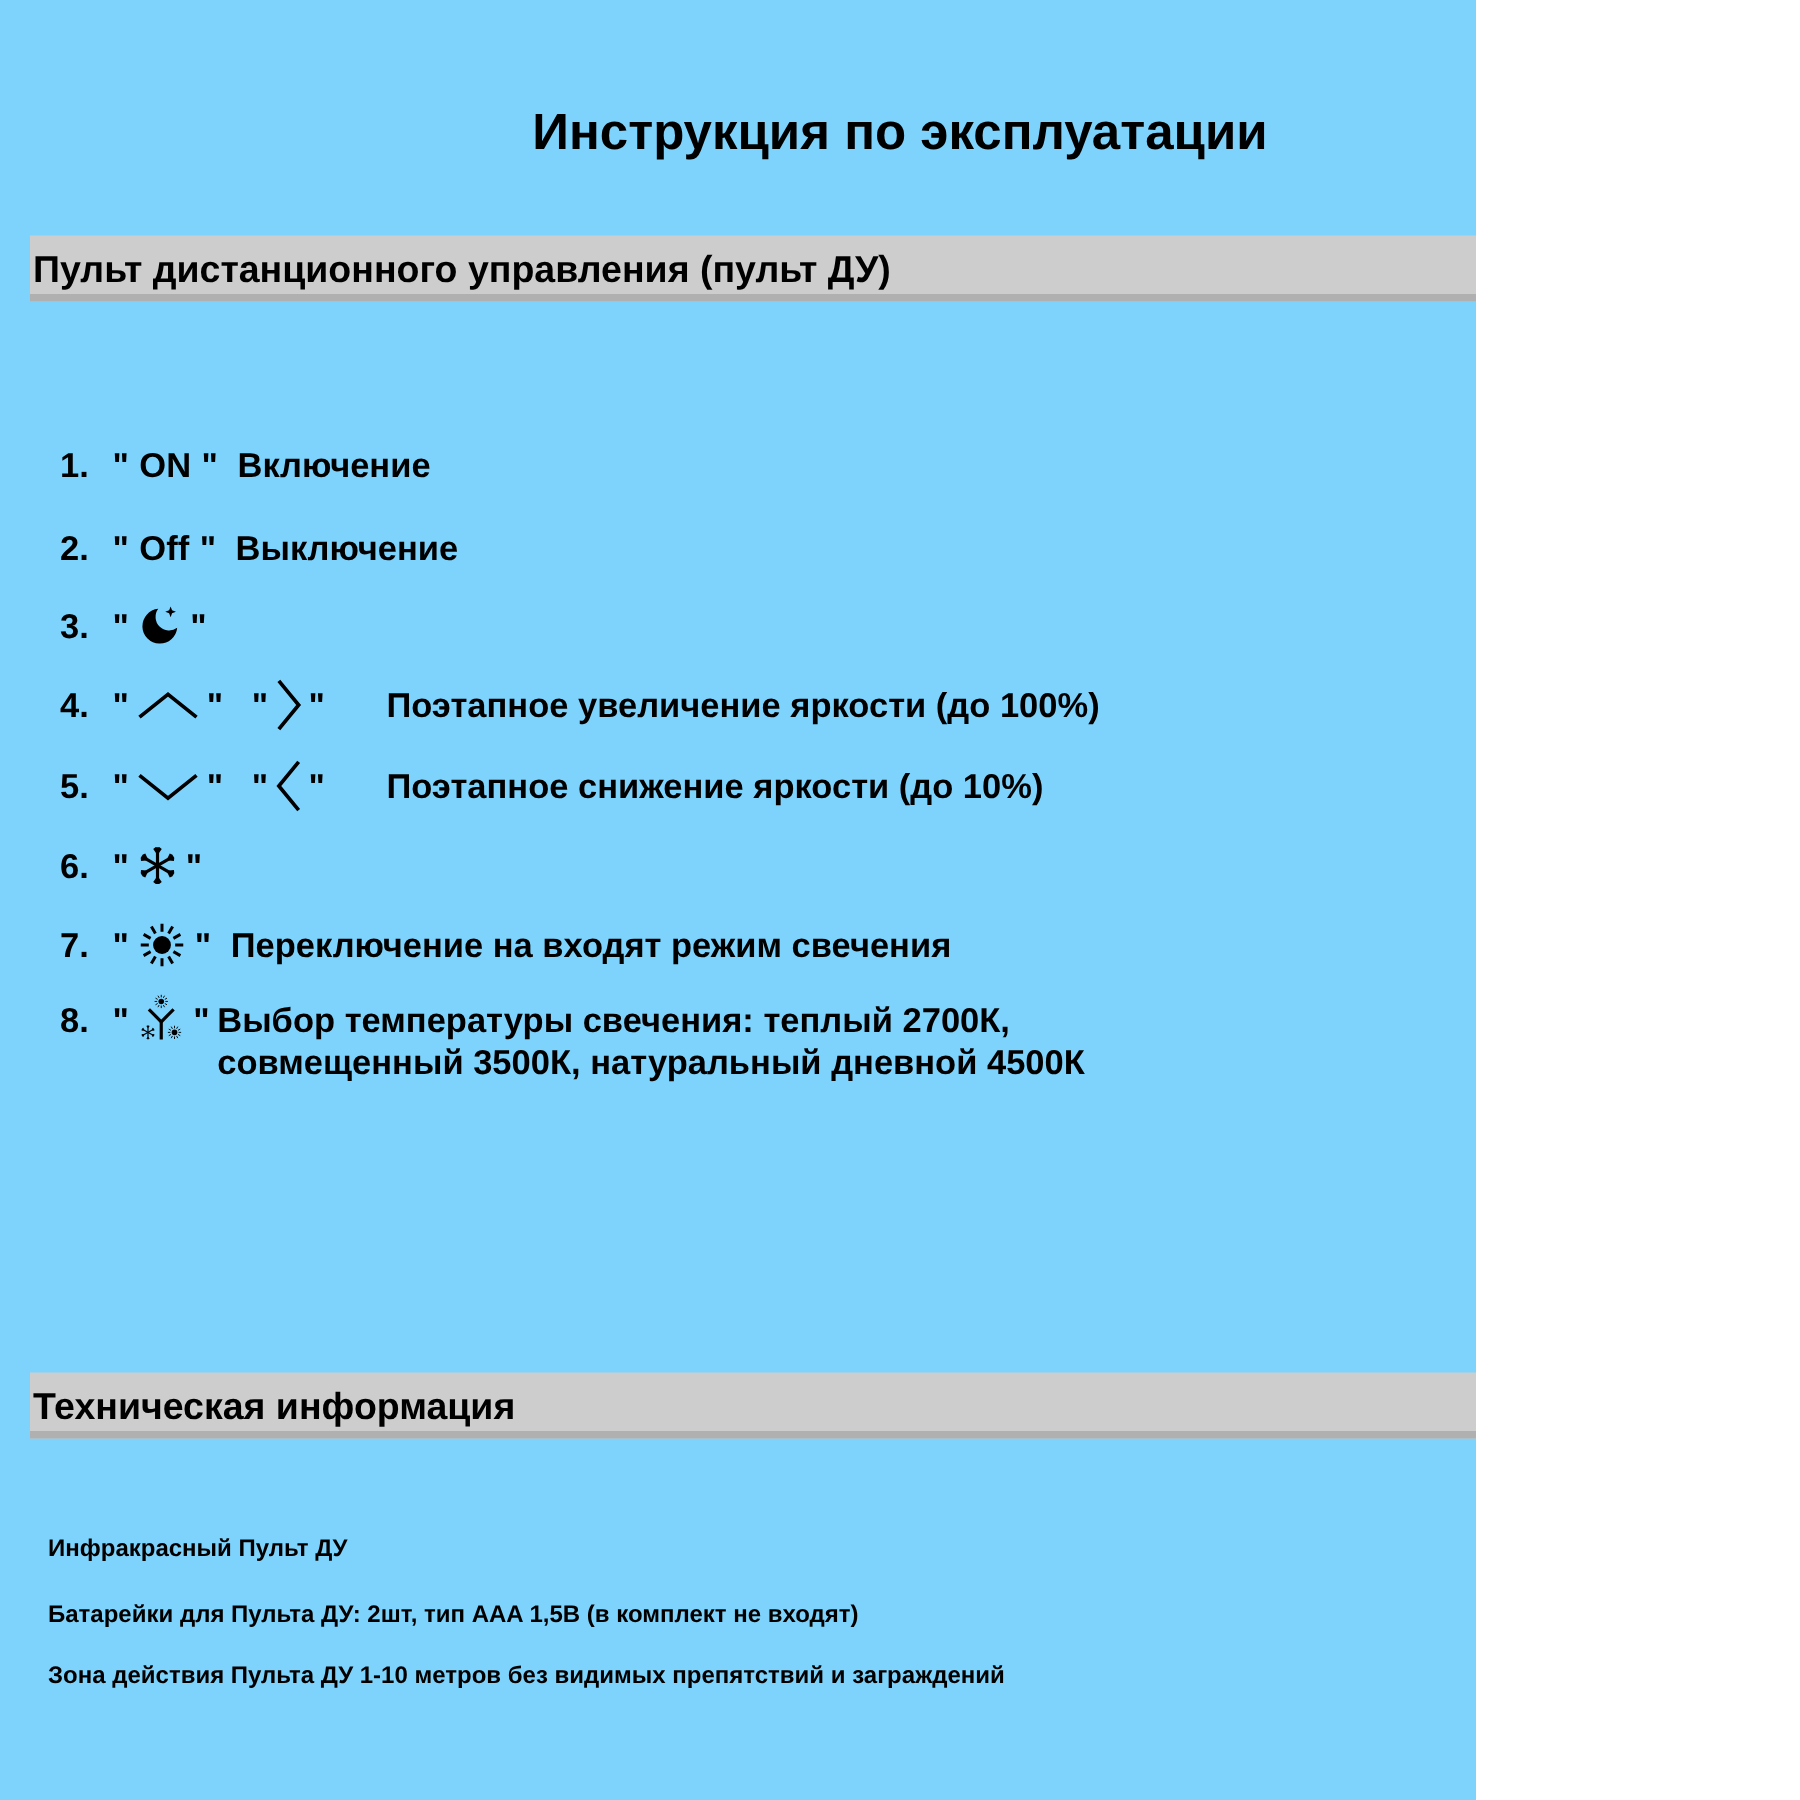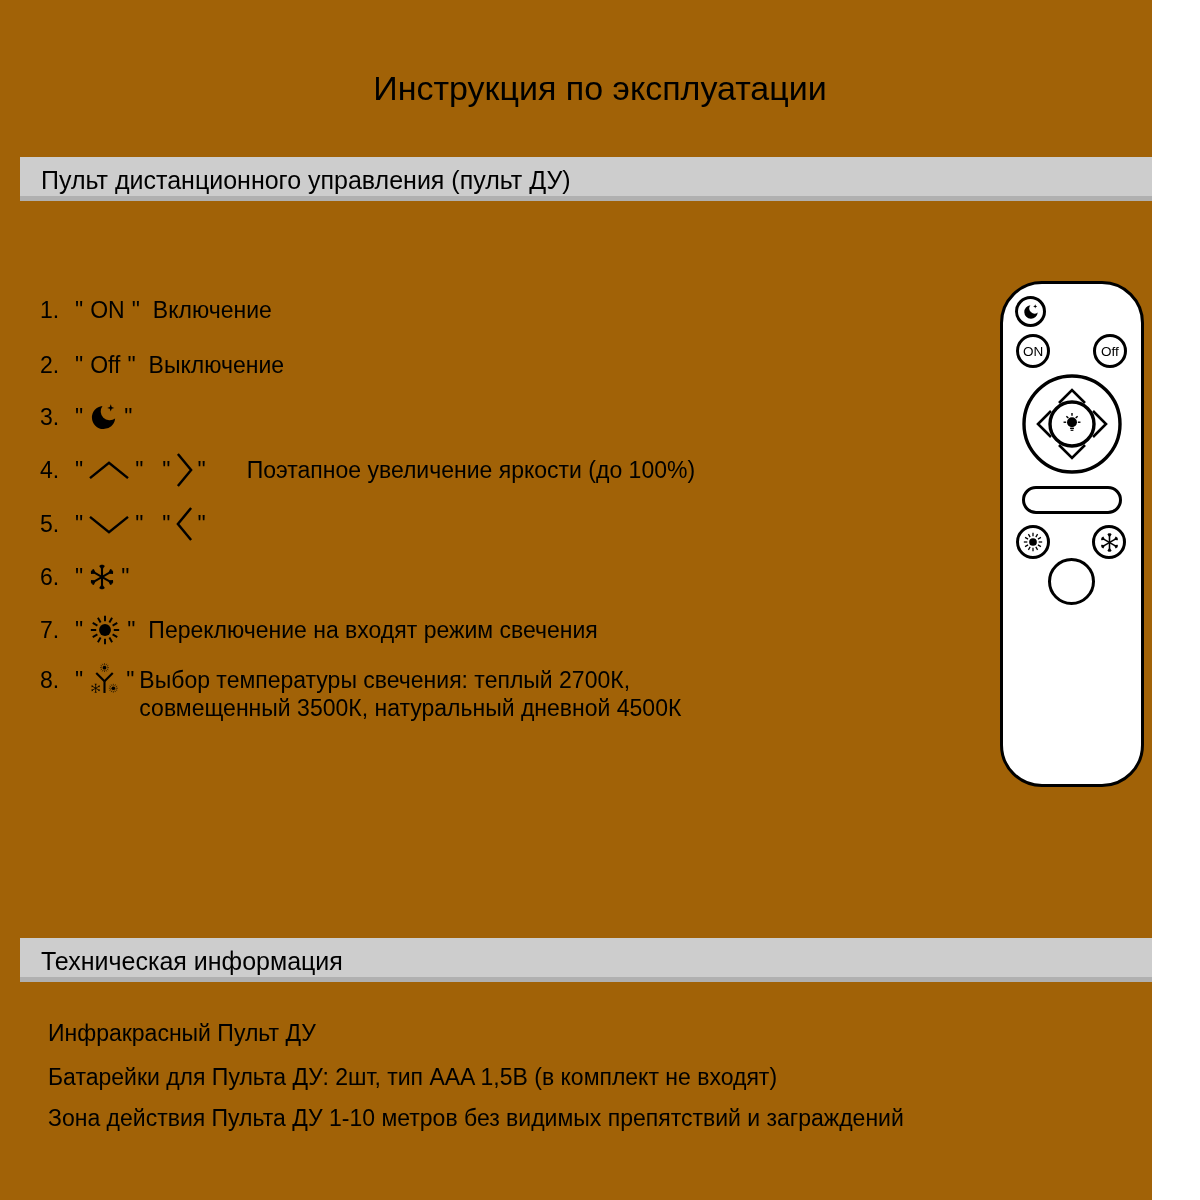--- a/index.html
+++ b/index.html
@@ -1,46 +1,46 @@
 <!DOCTYPE html>
 <html><head>
 <meta charset="utf-8">
 <style>
   html,body{margin:0;padding:0;background:#ffffff;}
   .page{
-    position:relative;width:1152px;height:1200px;background:#a16207;
-    font-family:"Liberation Sans", sans-serif;font-weight:normal;color:#000000;
+    position:relative;width:984px;height:1200px;background:#7dd3fc;
+    font-family:"Liberation Sans", sans-serif;font-weight:bold;color:#000000;
     overflow:hidden;
   }
   .title{
     position:absolute;top:68px;left:0;width:1200px;text-align:center;
     font-size:34px;line-height:40px;
   }
   .section-bar{
     position:absolute;left:20px;width:1180px;height:44px;
     background:#cdcdcd;border-bottom:5px solid #b0b0b0;
-    font-size:25px;line-height:46px;padding-left:21px;box-sizing:border-box;
+    font-size:25px;line-height:46px;padding-left:2px;box-sizing:border-box;
   }
   .bar-remote{top:157px;}
-  .bar-tech{top:938px;}
+  .bar-tech{top:915px;}
   .row{
     position:absolute;left:40px;display:flex;align-items:center;
     font-size:23px;height:40px;white-space:nowrap;
   }
   .row .num{width:30px;flex:0 0 auto;}
   .row .q{margin:0 5px;}
   .row .key{margin:0 2px;}
   .row .desc{margin-left:8px;}
   .row .desc-gap{margin-left:36px;}
   .row .qq{margin-left:14px;}
   .ic{display:block;}
   .row-8{align-items:flex-start;height:auto;}
   .row-8 .lead{display:flex;align-items:center;height:38px;}
   .row-8 .desc2{margin-left:0;margin-top:5px;line-height:28px;}
-  .tech-line{position:absolute;left:48px;font-size:23px;line-height:28px;white-space:nowrap;}
+  .tech-line{position:absolute;left:32px;font-size:16px;line-height:28px;white-space:nowrap;}
   
   .remote{
     position:absolute;left:1000px;top:281px;width:144px;height:506px;
     border:3px solid #000;border-radius:42px;box-sizing:border-box;background:#fff;
   }
   .rbtn{
     position:absolute;border:3px solid #000;border-radius:50%;box-sizing:border-box;
     display:flex;align-items:center;justify-content:center;background:#fff;
   }
   .btn-night{left:12px;top:12px;width:31px;height:31px;}
@@ -210,20 +210,21 @@
         </svg>
       </span>
     <span class="q">"</span>
     <span class="q qq">"</span>
     <span>
         <svg class="ic" width="17" height="36">
           <use href="#i-chev-left"></use>
         </svg>
       </span>
     <span class="q">"</span>
+    <span class="desc desc-gap">Поэтапное снижение яркости (до 10%)</span>
   </div>
 
   <div class="row" style="top:557px;">
     <span class="num">6.</span>
     <span class="q">"</span>
     <span>
         <svg class="ic" width="28" height="28">
           <use href="#i-snow"></use>
         </svg>
       </span>

